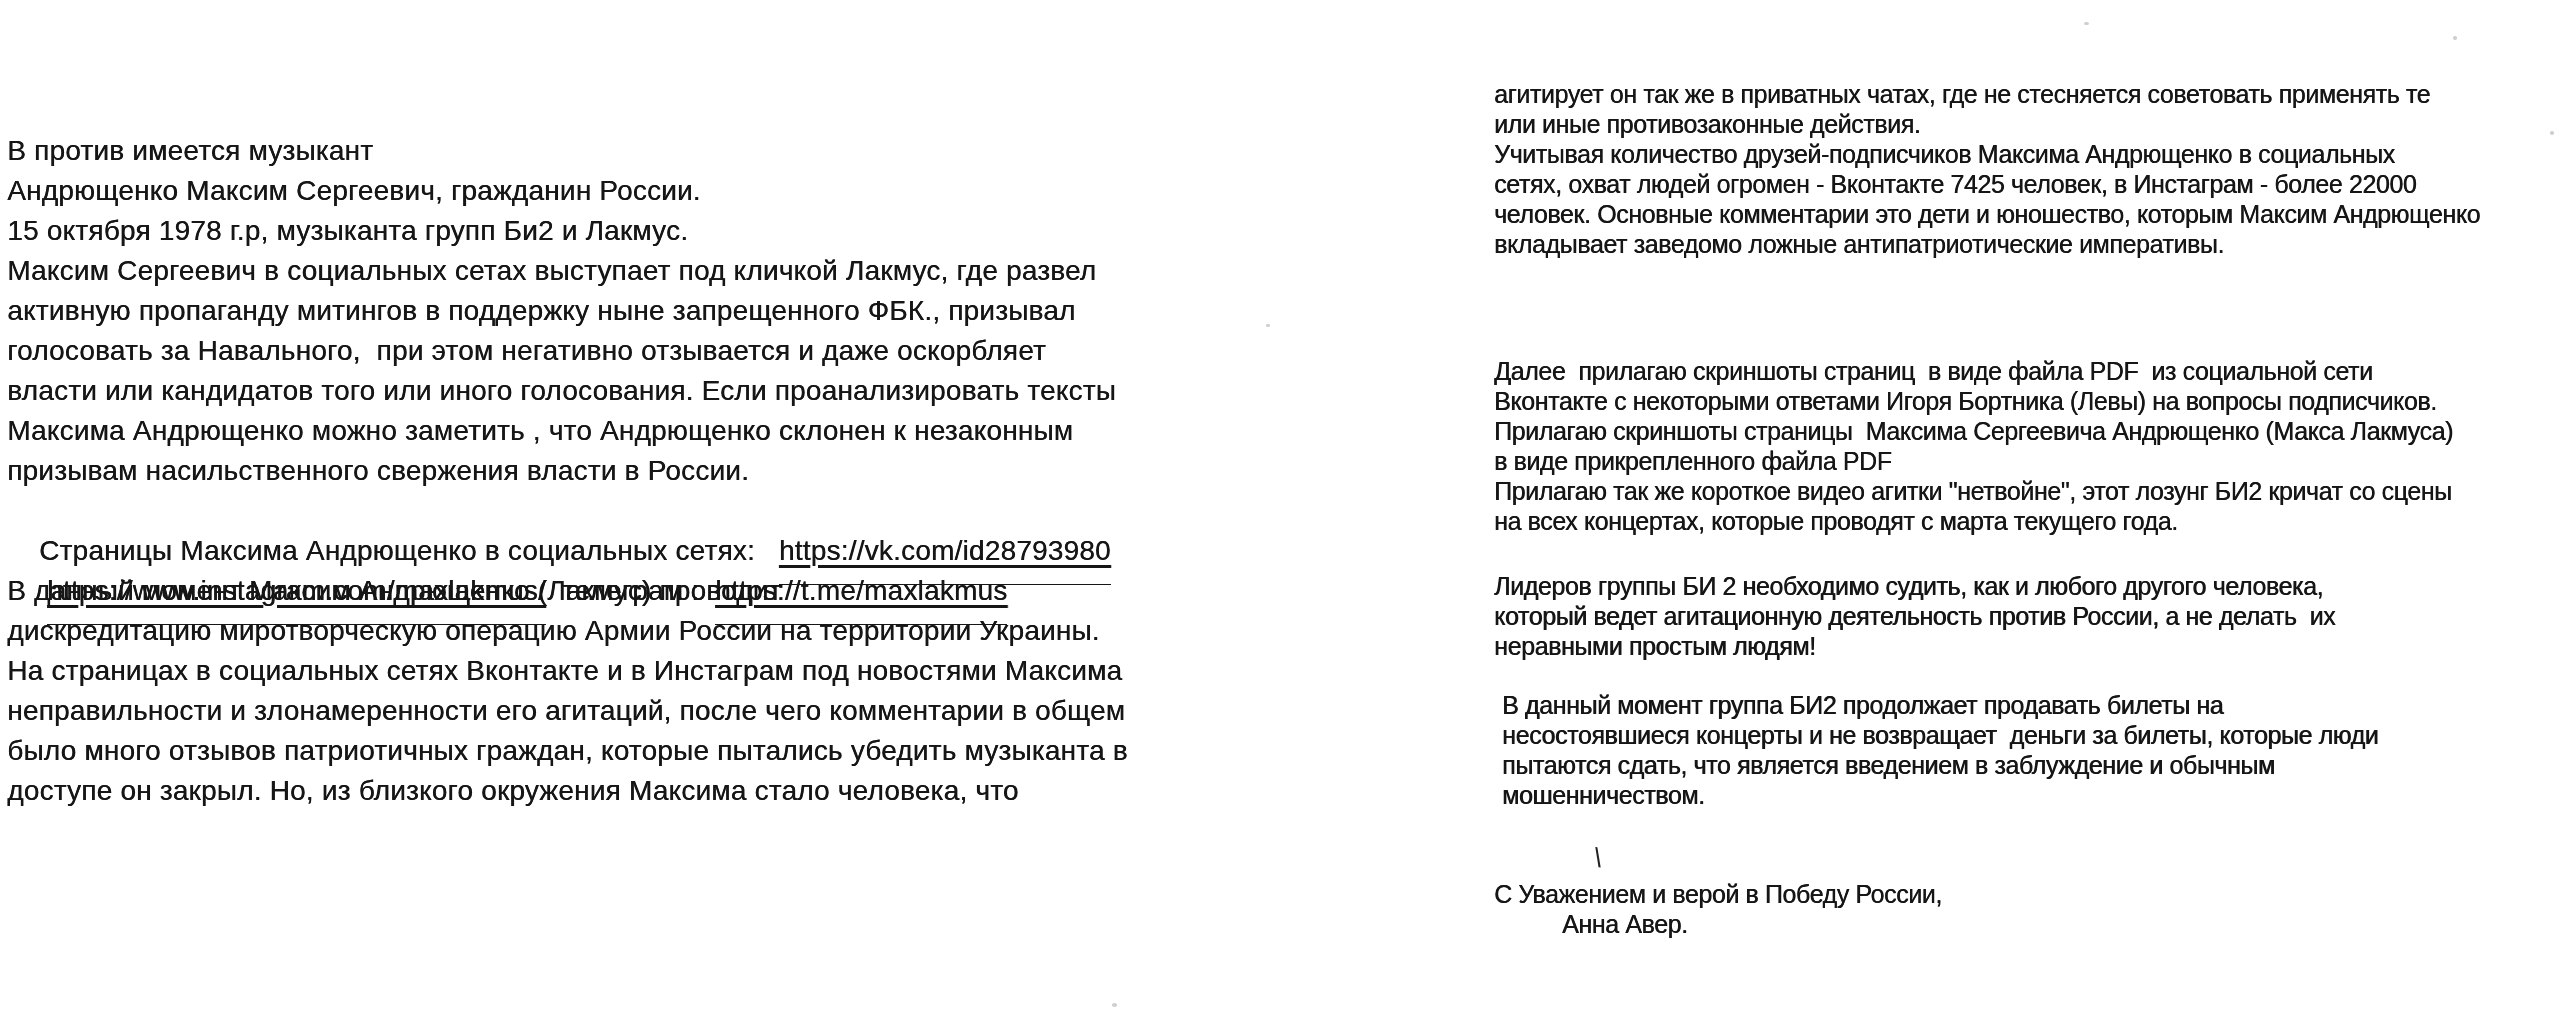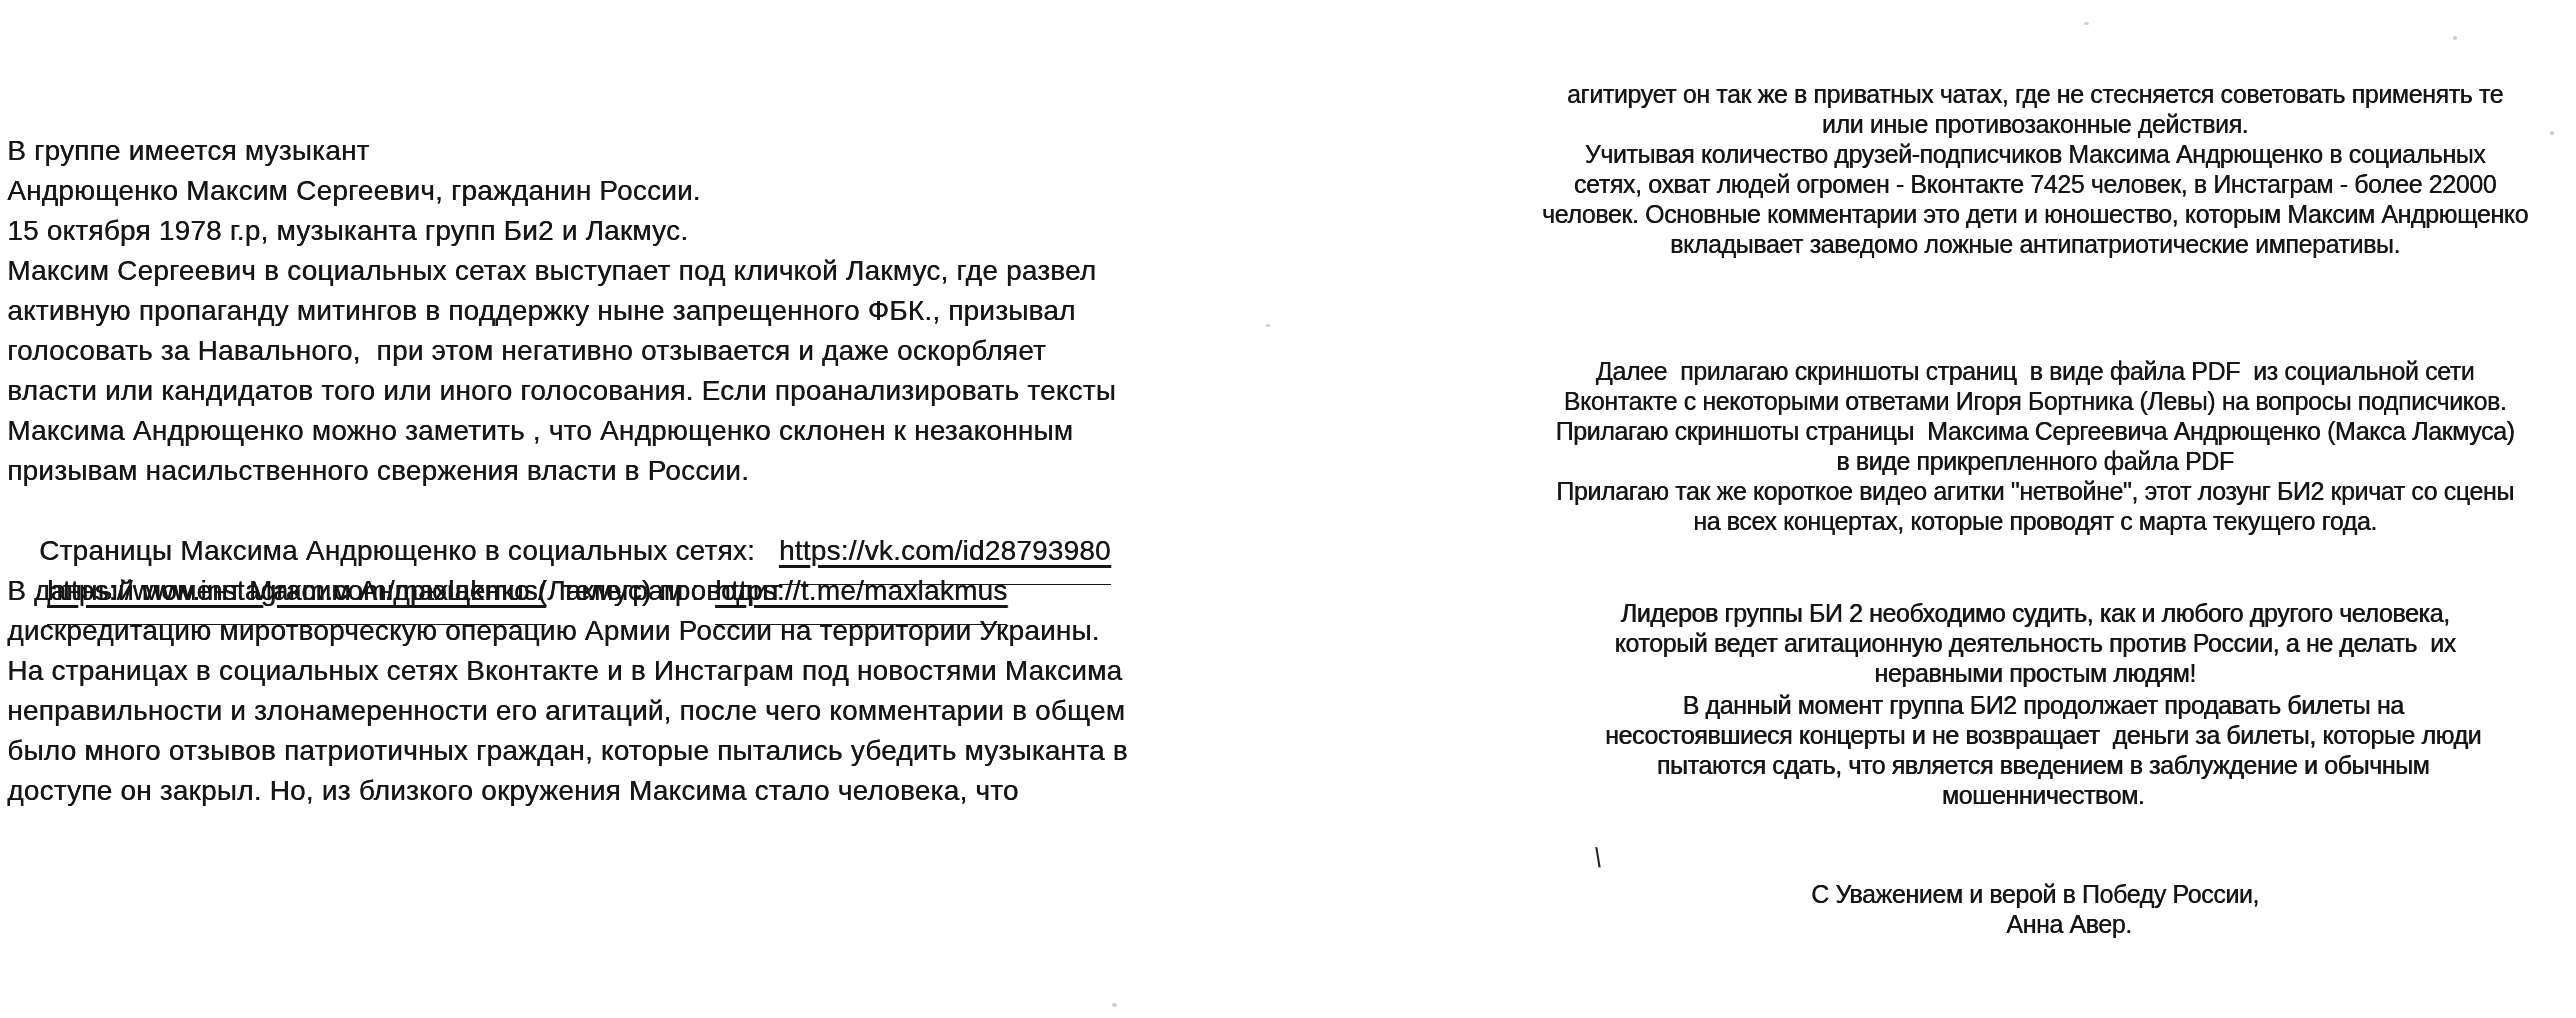--- a/index.html
+++ b/index.html
@@ -18,27 +18,26 @@
     font-size:28px;line-height:40px;letter-spacing:0.2px;
     text-shadow:0.3px 0 0 currentColor;
   }
   .left-col .ln{height:40px;}
   .bold{font-weight:400;}
   
   .rp{
     position:absolute;left:1494px;width:1082px;
     font-size:25px;line-height:30px;letter-spacing:-0.4px;
     text-shadow:0.4px 0 0 currentColor;
-    text-align:center;
   }
   .rp .ln{height:30px;}
   .rp.bold{text-shadow:0.6px 0 0 currentColor;}
   .rp12{top:79px;}
   .rp3{top:356px;}
-  .rp4{top:598px;}
+  .rp4{top:571px;}
   .rp5{top:690px;margin-left:8px;}
   .rp6{top:879px;}
   .closing-indent{padding-left:68px;}
   
   .lnk{
     color:inherit;
     text-decoration:underline;
     text-decoration-thickness:2.7px;
     text-underline-offset:5.4px;
     border-bottom:1.8px solid currentColor;
@@ -53,21 +52,21 @@
   .s1{left:2084px;top:21.5px;width:4.5px;height:3.6px;}
   .s2{left:2453px;top:36px;width:3.6px;height:3.6px;}
   .s3{left:1112px;top:1003px;width:5.4px;height:3.6px;}
   .s4{left:1266px;top:324px;width:3.6px;height:2.7px;}
   .s5{left:2550px;top:131px;width:3.6px;height:3.6px;}
 </style>
 </head>
 <body>
 
 <div class="left-col">
-  <div class="ln">В группе имеется музыкант</div>
+  <div class="ln">В против имеется музыкант</div>
   <div class="ln bold">Андрющенко Максим Сергеевич, гражданин России.</div>
   <div class="ln">15 октября 1978 г.р, музыканта групп Би2 и Лакмус.</div>
   <div class="ln">Максим Сергеевич в социальных сетах выступает под кличкой Лакмус, где развел</div>
   <div class="ln">активную пропаганду митингов в поддержку ныне запрещенного ФБК., призывал</div>
   <div class="ln">голосовать за Навального,  при этом негативно отзывается и даже оскорбляет</div>
   <div class="ln">власти или кандидатов того или иного голосования. Если проанализировать тексты</div>
   <div class="ln">Максима Андрющенко можно заметить , что Андрющенко склонен к незаконным</div>
   <div class="ln">призывам насильственного свержения власти в России.</div>
 
   <div class="ln">

